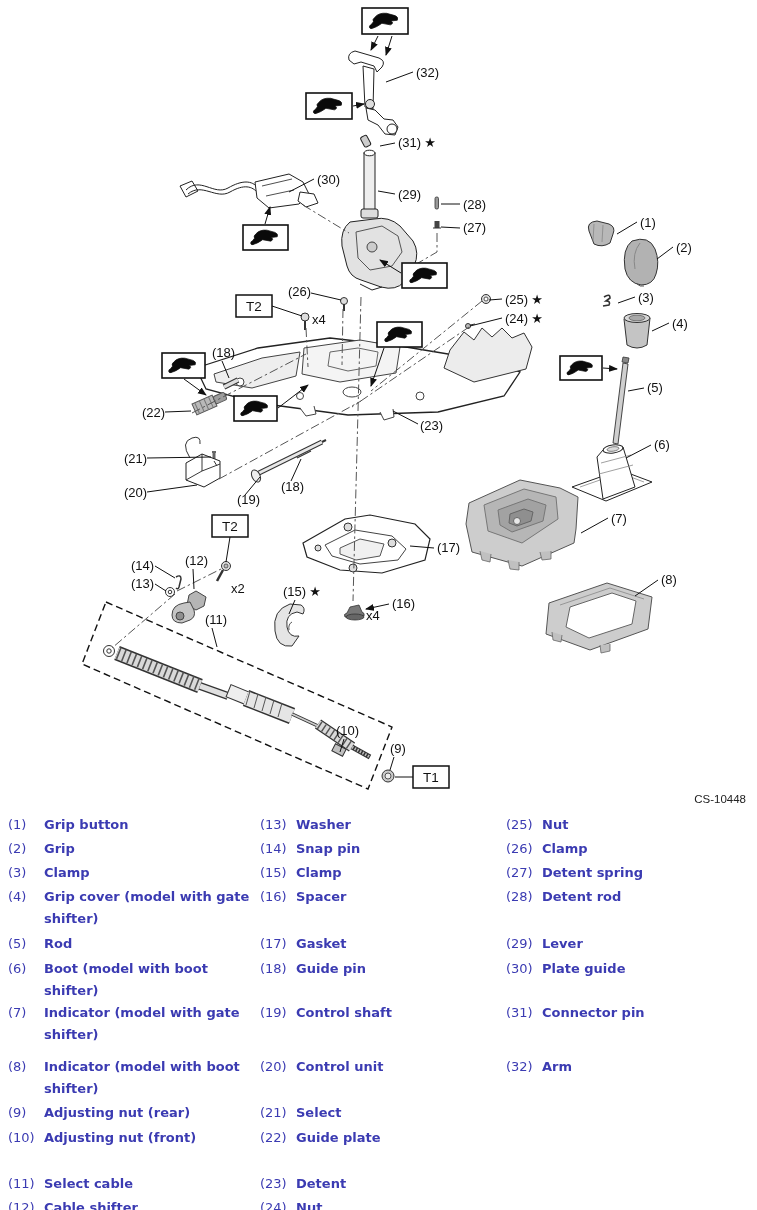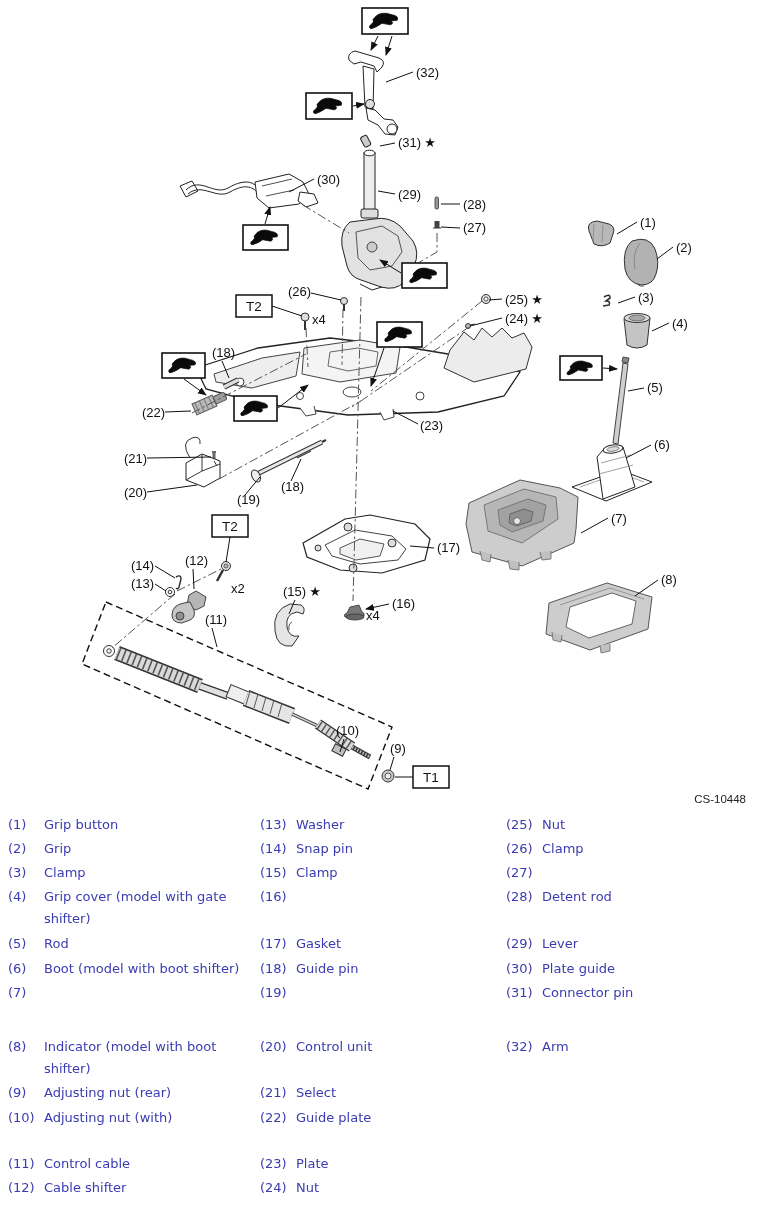--- a/index.html
+++ b/index.html
@@ -12,21 +12,21 @@
   .tb-label{font:13.5px "Liberation Sans",sans-serif;fill:#111;text-anchor:middle;}
   .code-ref{position:absolute;top:793px;right:11px;font:11.5px "Liberation Sans",sans-serif;color:#222;margin-left:38px;}
   .legend{position:absolute;left:8px;top:814px;width:741px;
           font-family:"DejaVu Sans",sans-serif;font-size:13px;}
   .lg-row{display:flex;align-items:flex-start;}
   .lg-cell{display:flex;line-height:22px;}
   .lg-cell.c0{width:252px;}
   .lg-cell.c1{width:246px;}
   .lg-cell.c2{flex:1;}
   .lg-num{width:36px;flex:none;}
-  .lg-txt{flex:1;padding-right:4px;}
+  .lg-txt{flex:1;padding-right:4px;font-weight:bold;}
 </style>
 </head>
 <body>
 
 <svg width="757" height="812" viewBox="0 0 757 812">
   <defs>
     <marker id="arrh" markerWidth="9" markerHeight="8" refX="8" refY="3.5" orient="auto">
       <path d="M0,0 L9,3.5 L0,7 Z" fill="#111"></path>
     </marker>
     <symbol id="grease-sym" viewBox="0 0 46 26">
@@ -428,29 +428,31 @@
       <div class="lg-cell c0">
         <span class="lg-num">(3)</span>
         <span class="lg-txt">Clamp</span>
       </div>
       <div class="lg-cell c1">
         <span class="lg-num">(15)</span>
         <span class="lg-txt">Clamp</span>
       </div>
       <div class="lg-cell c2">
         <span class="lg-num">(27)</span>
+        <span class="lg-txt">Detent spring</span>
       </div>
     </div>
     <div class="lg-row" style="min-height: 47px;">
       <div class="lg-cell c0">
         <span class="lg-num">(4)</span>
         <span class="lg-txt">Grip cover (model with gate shifter)</span>
       </div>
       <div class="lg-cell c1">
         <span class="lg-num">(16)</span>
+        <span class="lg-txt">Spacer</span>
       </div>
       <div class="lg-cell c2">
         <span class="lg-num">(28)</span>
         <span class="lg-txt">Detent rod</span>
       </div>
     </div>
     <div class="lg-row" style="min-height: 25px;">
       <div class="lg-cell c0">
         <span class="lg-num">(5)</span>
         <span class="lg-txt">Rod</span>
@@ -474,23 +476,25 @@
         <span class="lg-txt">Guide pin</span>
       </div>
       <div class="lg-cell c2">
         <span class="lg-num">(30)</span>
         <span class="lg-txt">Plate guide</span>
       </div>
     </div>
     <div class="lg-row" style="min-height: 54px;">
       <div class="lg-cell c0">
         <span class="lg-num">(7)</span>
+        <span class="lg-txt">Indicator (model with gate shifter)</span>
       </div>
       <div class="lg-cell c1">
         <span class="lg-num">(19)</span>
+        <span class="lg-txt">Control shaft</span>
       </div>
       <div class="lg-cell c2">
         <span class="lg-num">(31)</span>
         <span class="lg-txt">Connector pin</span>
       </div>
     </div>
     <div class="lg-row" style="min-height: 46px;">
       <div class="lg-cell c0">
         <span class="lg-num">(8)</span>
         <span class="lg-txt">Indicator (model with boot shifter)</span>
@@ -511,36 +515,36 @@
       </div>
       <div class="lg-cell c1">
         <span class="lg-num">(21)</span>
         <span class="lg-txt">Select</span>
       </div>
       <div class="lg-cell c2"></div>
     </div>
     <div class="lg-row" style="min-height: 46px;">
       <div class="lg-cell c0">
         <span class="lg-num">(10)</span>
-        <span class="lg-txt">Adjusting nut (with)</span>
+        <span class="lg-txt">Adjusting nut (front)</span>
       </div>
       <div class="lg-cell c1">
         <span class="lg-num">(22)</span>
         <span class="lg-txt">Guide plate</span>
       </div>
       <div class="lg-cell c2"></div>
     </div>
     <div class="lg-row" style="min-height: 24px;">
       <div class="lg-cell c0">
         <span class="lg-num">(11)</span>
-        <span class="lg-txt">Control cable</span>
+        <span class="lg-txt">Select cable</span>
       </div>
       <div class="lg-cell c1">
         <span class="lg-num">(23)</span>
-        <span class="lg-txt">Plate</span>
+        <span class="lg-txt">Detent</span>
       </div>
       <div class="lg-cell c2"></div>
     </div>
     <div class="lg-row" style="min-height: 24px;">
       <div class="lg-cell c0">
         <span class="lg-num">(12)</span>
         <span class="lg-txt">Cable shifter</span>
       </div>
       <div class="lg-cell c1">
         <span class="lg-num">(24)</span>

